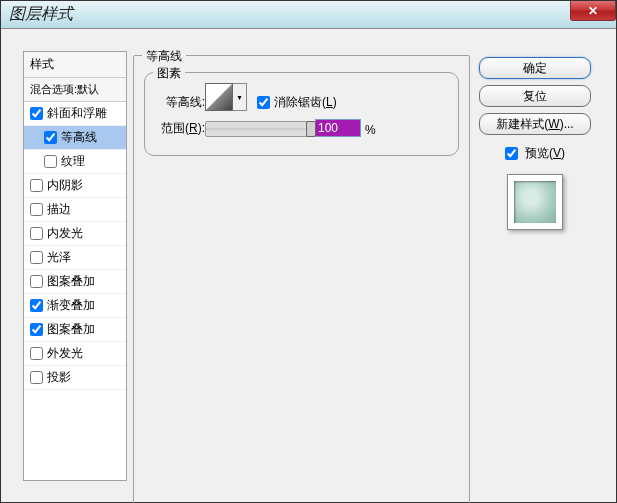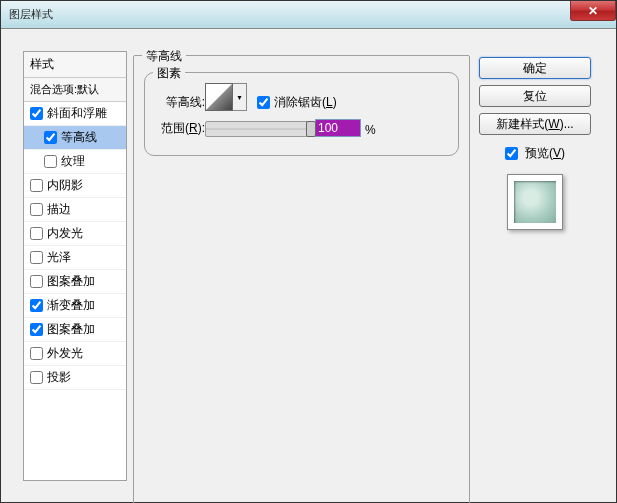--- a/index.html
+++ b/index.html
@@ -1,19 +1,19 @@
 <!DOCTYPE html>
 <html><head>
 <meta charset="utf-8">
 <style>
   * { box-sizing: border-box; margin: 0; padding: 0; }
   body { font-family: "Microsoft YaHei", SimSun, sans-serif; font-size: 12px; background: #fff; }
   .window { width: 617px; height: 503px; border: 1px solid #333; background: #f0f0f0; position: relative; }
   .titlebar { height: 28px; background: linear-gradient(to bottom, #e8f4f8 0%, #d0e8ef 50%, #b8dce6 100%); border-bottom: 1px solid #888; position: relative; display: flex; align-items: center; padding-left: 8px; }
-  .titlebar-text { font-size: 11px; color: #222; }
+  .titlebar-text { font-size: 16px; color: #222; font-style: italic; }
   .close-btn { position: absolute; right: 0; top: 0; width: 46px; height: 20px; background: linear-gradient(to bottom, #e07070 0%, #c83838 45%, #b02020 55%, #c83838 100%); border: 1px solid #803030; border-top: none; border-radius: 0 0 3px 3px; color: #fff; display: flex; align-items: center; justify-content: center; cursor: pointer; font-size: 12px; font-weight: bold; }
   .body { display: flex; height: 474px; padding: 22px; gap: 6px; }
   .left-panel { width: 104px; border: 1px solid #a0a0a0; background: #fff; }
   .left-header { padding: 4px 6px; border-bottom: 1px solid #ccc; background: #f6f6f6; }
   .left-sub { padding: 4px 6px; border-bottom: 1px solid #ccc; background: #f6f6f6; font-size: 11px; }
   .style-list { }
   .style-item { display: flex; align-items: center; padding: 3px 6px; gap: 4px; cursor: pointer; border-bottom: 1px solid #eee; }
   .style-item.indent { padding-left: 20px; }
   .style-item.selected { background: #a8c8f0; }
   .style-item input[type=checkbox] { width: 13px; height: 13px; }
@@ -26,21 +26,21 @@
   .row-label { width: 50px; text-align: right; }
   .contour-thumb { width: 28px; height: 28px; border: 1px solid #666; background: linear-gradient(135deg, #fff 0%, #fff 48%, #888 52%, #444 100%); cursor: pointer; }
   .dropdown-btn { width: 14px; height: 28px; border: 1px solid #888; border-left: none; background: #f0f0f0; display: flex; align-items: center; justify-content: center; cursor: pointer; font-size: 8px; }
   .chk { display: flex; align-items: center; gap: 4px; margin-left: 10px; }
   .slider { flex: 0 0 110px; height: 16px; position: relative; background: linear-gradient(to bottom, #ddd 6px, #bbb 7px, #ddd 8px); border: 1px solid #999; border-radius: 2px; }
   .slider-thumb { position: absolute; right: -2px; top: -1px; width: 10px; height: 16px; background: #d0d0d0; border: 1px solid #666; border-radius: 2px; }
   .num-input { width: 46px; height: 18px; border: 1px solid #7a9ac0; background: #fff; padding: 0 2px; font-size: 12px; }
   .num-input.sel { background: #a21caf; color: #fff; }
   .pct { margin-left: 4px; }
   .right-panel { width: 118px; display: flex; flex-direction: column; align-items: center; padding-top: 6px; gap: 6px; }
-  .btn { width: 112px; height: 22px; border: 1px solid #707070; border-radius: 3px; background: linear-gradient(to bottom, #fdfdfd, #e6e6e6); cursor: pointer; font-size: 12px; display: flex; align-items: center; justify-content: center; }
+  .btn { width: 112px; height: 22px; border: 1px solid #707070; border-radius: 9px; background: linear-gradient(to bottom, #fdfdfd, #e6e6e6); cursor: pointer; font-size: 12px; display: flex; align-items: center; justify-content: center; }
   .btn.default { border: 1px solid #3070c0; box-shadow: 0 0 2px #6aa0e0; }
   .preview-chk { display: flex; align-items: center; gap: 7px; margin-top: 4px; }
   .preview-box { width: 56px; height: 56px; border: 1px solid #888; background: #fff; margin-top: 6px; padding: 4px; box-shadow: 2px 2px 4px rgba(0,0,0,.3); }
   .preview-inner { width: 100%; height: 100%; background: radial-gradient(circle at 40% 40%, #d8ece4 20%, #a8ccc0 60%, #88b0a4 100%); border: 2px solid #fff; box-shadow: inset 1px 1px 2px rgba(0,0,0,.4); }
   .underline { text-decoration: underline; }
 </style>
 </head>
 <body>
 
 <div class="window">

